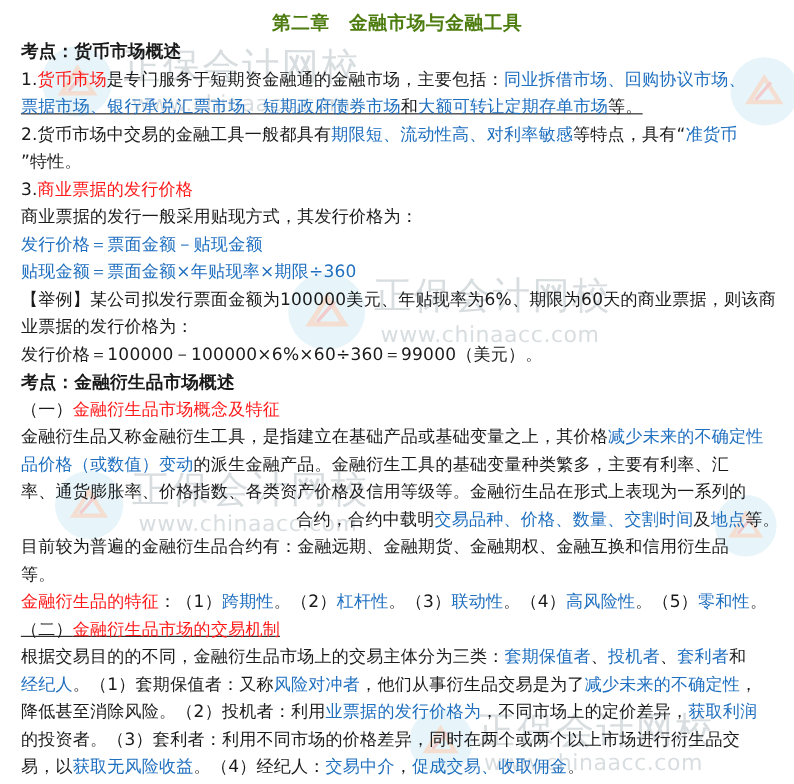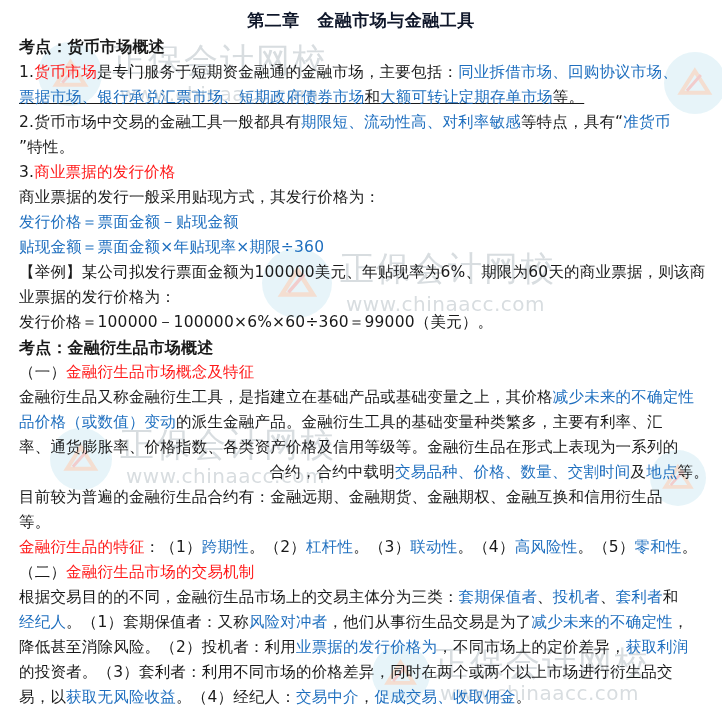--- a/index.html
+++ b/index.html
@@ -17,21 +17,21 @@
   .wm-circle svg { position: absolute; left: 18%; top: 18%; width: 64%; height: 64%; }
   .wm-text {
     position: absolute; color: #d8dde0; white-space: nowrap;
     font-family: "DejaVu Sans", sans-serif;
   }
   .wm-cn { font-size: 34px; letter-spacing: 2px; }
   .wm-url { font-size: 20px; letter-spacing: 0.5px; }
   .content { position: absolute; left: 0; top: 0; width: 722px; z-index: 1; }
   .title {
     position: absolute; top: 9px; left: 0; width: 722px; text-align: center;
-    font-size: 17px; font-weight: bold; color: #0f172a;
+    font-size: 17px; font-weight: bold; color: #4d7c0f;
     letter-spacing: 0.5px;
   }
   .line {
     position: absolute; left: 19px; width: 690px;
     font-size: 15.5px; line-height: 25px; white-space: nowrap;
     letter-spacing: 0.2px;
   }
   .h { font-weight: bold; font-size: 16px; }
   .red { color: #ff1a1a; }
   .blue { color: #1f6fbf; }
@@ -152,21 +152,21 @@
       <span>合约，合约中载明</span><span class="blue">交易品种、价格、数量、交割时间</span><span>及</span><span class="blue">地点</span><span>等。</span>
     </div>
 
     <div class="line" style="top:485px;">目前较为普遍的金融衍生品合约有：金融远期、金融期货、金融期权、金融互换和信用衍生品</div>
     <div class="line" style="top:510px;">等。</div>
 
     <div class="line" style="top:535px;">
       <span class="red">金融衍生品的特征</span><span>：</span><span>（1）</span><span class="blue">跨期性</span><span>。</span><span>（2）</span><span class="blue">杠杆性</span><span>。</span><span>（3）</span><span class="blue">联动性</span><span>。</span><span>（4）</span><span class="blue">高风险性</span><span>。</span><span>（5）</span><span class="blue">零和性</span><span>。</span>
     </div>
 
-    <div class="line" style="top:560px;">
+    <div class="line" style="top:560px;text-decoration:underline;">
       <span>（二）</span><span class="red">金融衍生品市场的交易机制</span>
     </div>
 
     <div class="line" style="top:585px;">
       <span>根据交易目的的不同，金融衍生品市场上的交易主体分为三类：</span><span class="blue">套期保值者</span><span>、</span><span class="blue">投机者</span><span>、</span><span class="blue">套利者</span><span>和</span>
     </div>
     <div class="line" style="top:610px;">
       <span class="blue">经纪人</span><span>。（1）套期保值者：又称</span><span class="blue">风险对冲者</span><span>，他们从事衍生品交易是为了</span><span class="blue">减少未来的不确定性</span><span>，</span>
     </div>
     <div class="line" style="top:635px;">

